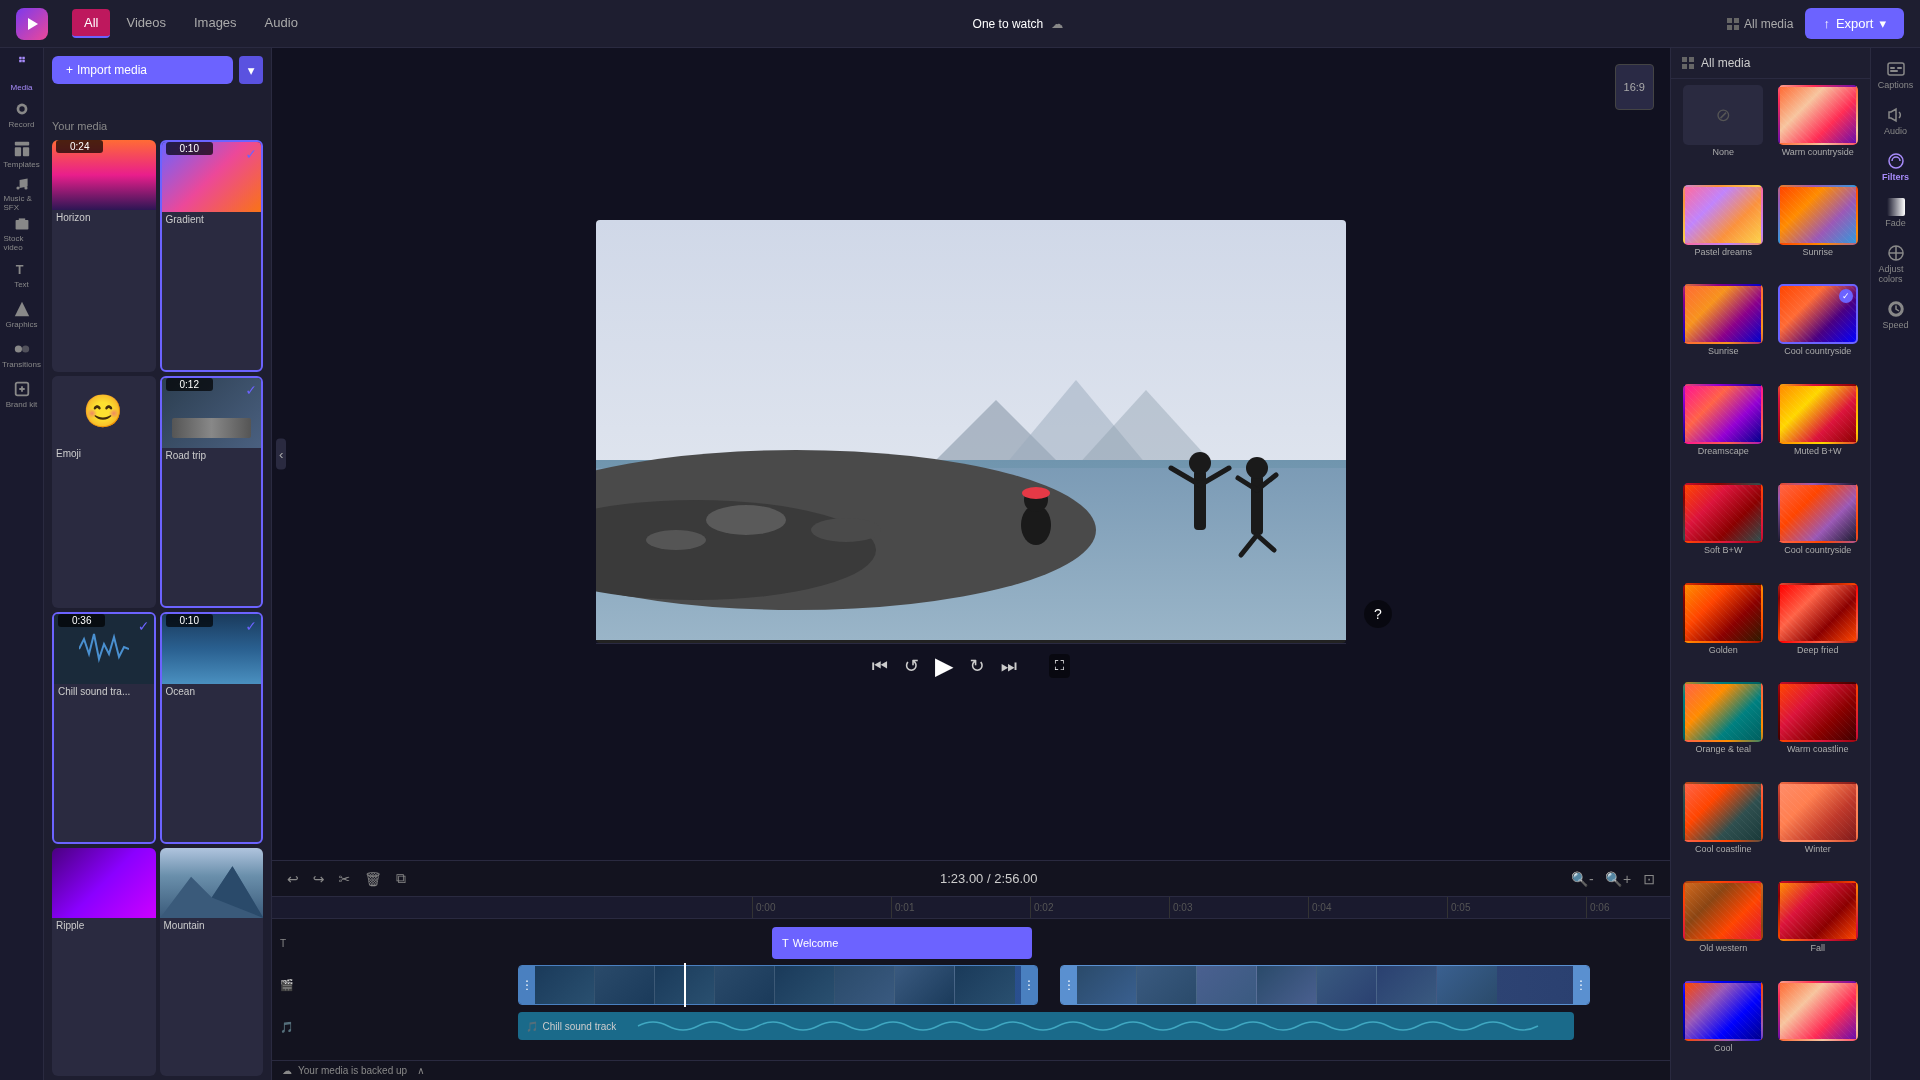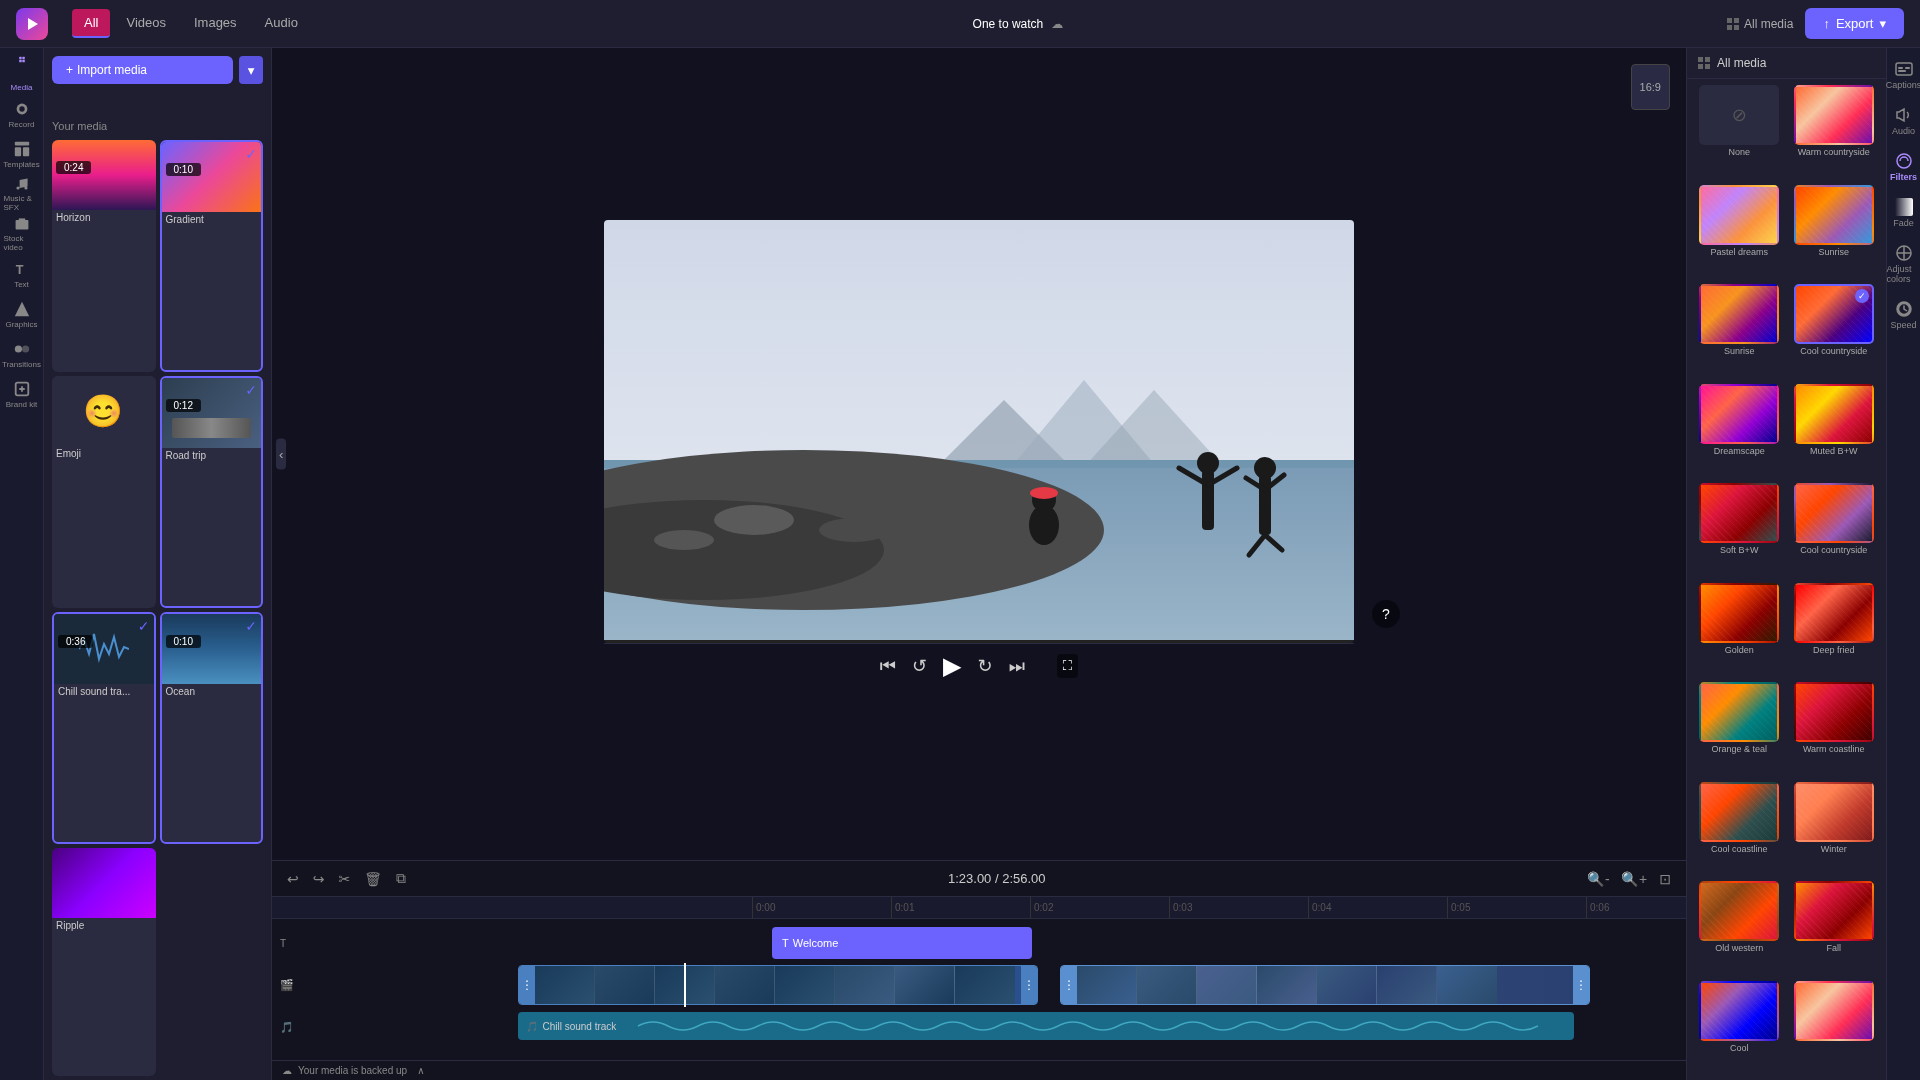--- a/index.html
+++ b/index.html
@@ -27,21 +27,21 @@
 
     
     .media-panel { width: 228px; background: #1e1e30; display: flex; flex-direction: column; border-right: 1px solid #2a2a40; flex-shrink: 0; }
     .media-header { padding: 8px; display: flex; gap: 6px; }
     .import-btn { background: #6c63ff; color: #fff; border: none; padding: 7px 14px; border-radius: 6px; cursor: pointer; font-size: 12px; flex: 1; display: flex; align-items: center; gap: 4px; }
     .import-btn-arrow { background: #5a52e0; border: none; color: #fff; width: 24px; border-radius: 4px; cursor: pointer; }
     .your-media-label { padding: 4px 8px; color: #888; font-size: 11px; margin-top: 24px; }
     .media-grid { display: grid; grid-template-columns: 1fr 1fr; gap: 4px; padding: 4px 8px; overflow-y: auto; flex: 1; }
     .media-item { position: relative; border-radius: 6px; overflow: hidden; cursor: pointer; background: #2a2a40; }
     .media-thumb-gradient { width: 100%; height: 70px; }
-    .media-duration { position: absolute; top: 21px; left: 4px; background: rgba(0,0,0,0.7); border-radius: 3px; padding: 1px 8px; font-size: 10px; }
+    .media-duration { position: absolute; top: 0; left: 4px; background: rgba(0,0,0,0.7); border-radius: 3px; padding: 1px 14px; font-size: 10px; }
     .media-label { font-size: 10px; color: #ccc; padding: 2px 4px 4px; }
     .media-check { position: absolute; top: 4px; right: 4px; color: #6c63ff; font-size: 14px; }
 
     
     .center-area { flex: 1; display: flex; flex-direction: column; overflow: hidden; }
     .preview-area { flex: 1; display: flex; align-items: center; justify-content: center; background: #111120; position: relative; }
     .preview-img { max-width: 100%; max-height: 100%; width: 750px; border-radius: 4px; background: #222; overflow: hidden; position: relative; }
     .ctrl-btn { background: none; border: none; color: #ccc; cursor: pointer; font-size: 18px; }
     .ctrl-btn.play { color: #fff; font-size: 24px; }
     .fullscreen-btn { position: absolute; bottom: 12px; right: 12px; background: rgba(0,0,0,0.5); border: none; color: #fff; border-radius: 4px; cursor: pointer; padding: 4px 6px; }
@@ -94,21 +94,21 @@
     .ft-cool-coastline { background: linear-gradient(135deg, #ff6347, #ff4500, #2f4f4f, #1a3a3a); }
     .ft-winter { background: linear-gradient(135deg, #ff8c69, #ff7f50, #c0392b, #7f1a1a); }
     .ft-old-western { background: linear-gradient(135deg, #d2691e, #8b4513, #ff4500, #dc143c); }
     .ft-fall { background: linear-gradient(135deg, #ff8c00, #dc143c, #8b0000, #ff4500); }
     .ft-cool { background: linear-gradient(135deg, #ff4500, #9b59b6, #0000ff, #00008b); }
 
     
     .filter-thumb::after { content: ''; position: absolute; inset: 0; background: repeating-linear-gradient(45deg, transparent, transparent 4px, rgba(255,255,255,0.05) 4px, rgba(255,255,255,0.05) 5px); }
 
     
-    .right-icons-panel { width: 34px; background: #1a1a2e; display: flex; flex-direction: column; align-items: center; padding: 8px 0; gap: 8px; border-left: 1px solid #2a2a40; flex-shrink: 0; }
+    .right-icons-panel { width: 50px; background: #1a1a2e; display: flex; flex-direction: column; align-items: center; padding: 8px 0; gap: 8px; border-left: 1px solid #2a2a40; flex-shrink: 0; }
     .r-icon-btn { display: flex; flex-direction: column; align-items: center; gap: 2px; color: #888; font-size: 9px; cursor: pointer; width: 42px; padding: 4px; border-radius: 4px; }
     .r-icon-btn.active { color: #a78bfa; font-weight: bold; }
 
     
     ::-webkit-scrollbar { width: 4px; height: 4px; }
     ::-webkit-scrollbar-track { background: #1a1a2e; }
     ::-webkit-scrollbar-thumb { background: #3a3a55; border-radius: 2px; }
 
     .timeline-ruler-container { position: relative; height: 22px; background: #1a1a2e; margin-left: 0; overflow: hidden; border-bottom: 1px solid #2a2a40; }
     .ruler-ticks { display: flex; padding-left: 240px; }
@@ -275,20 +275,29 @@
         <div class="media-duration">0:10</div>
         <div class="media-label">Ocean</div>
         <div class="media-check">✓</div>
       </div>
 
       <div class="media-item">
         <div style="height:70px; background: linear-gradient(135deg, #4a0080, #8b00ff, #cc00ff);"></div>
         <div class="media-label">Ripple</div>
       </div>
 
+      <div class="media-item">
+        <div style="height:70px; background: linear-gradient(180deg, #b0c4de 0%, #6a8fab 40%, #3a5a7a 100%); position:relative; overflow:hidden;">
+          <svg viewBox="0 0 100 60" style="position:absolute; bottom:0; width:100%;" preserveAspectRatio="none">
+            <polygon points="0,60 30,20 50,40 70,10 100,60" fill="#3a5a7a"></polygon>
+            <polygon points="50,40 70,10 100,60" fill="#2a4a6a"></polygon>
+          </svg>
+        </div>
+        <div class="media-label">Mountain</div>
+      </div>
     </div>
   </div>
 
   <div class="center-area">
     <div class="preview-area">
       <div style="position:relative;">
         <div class="preview-img">
           
           <svg width="750" height="420" viewBox="0 0 750 420">
 

